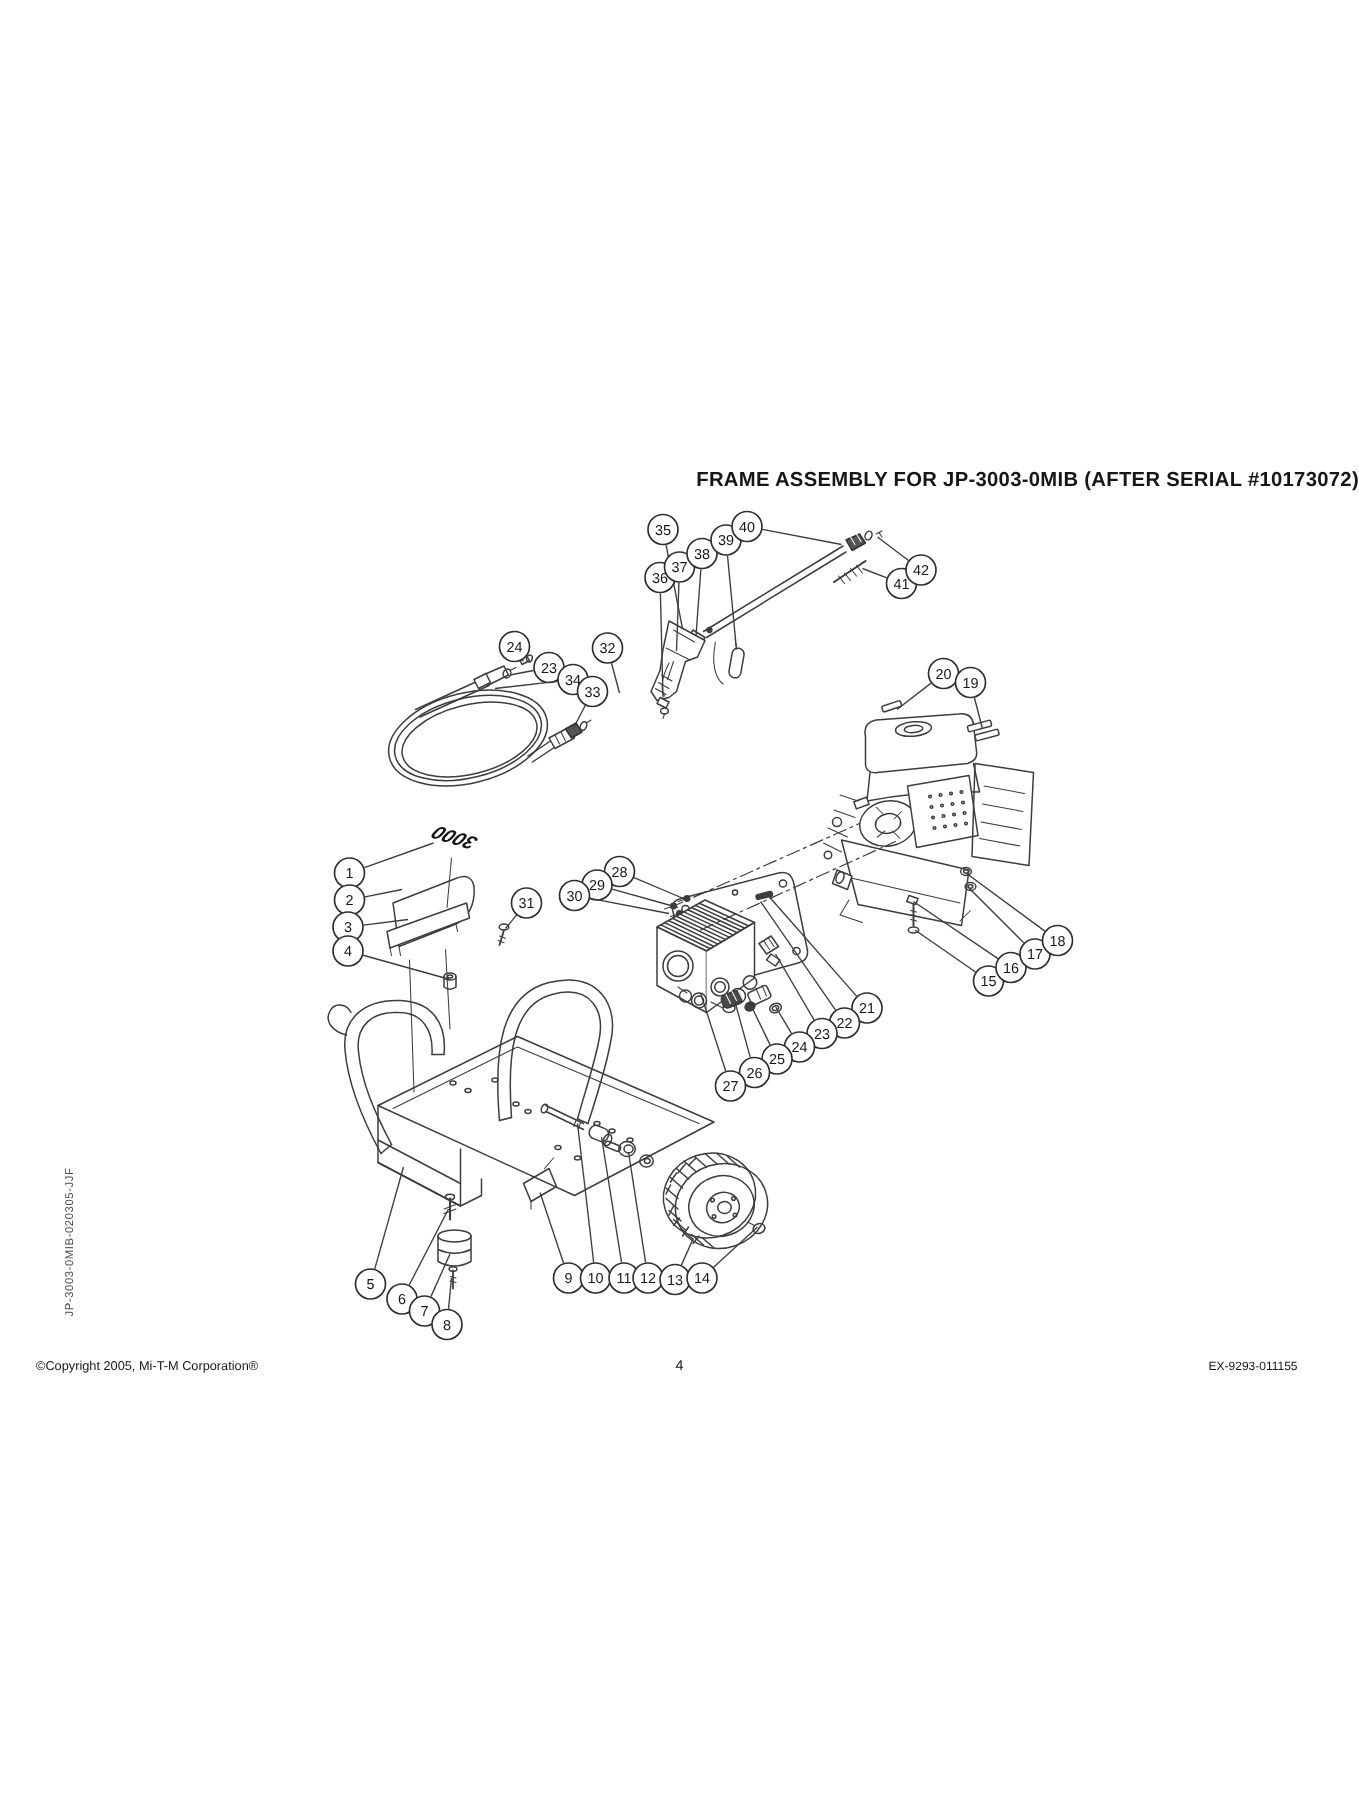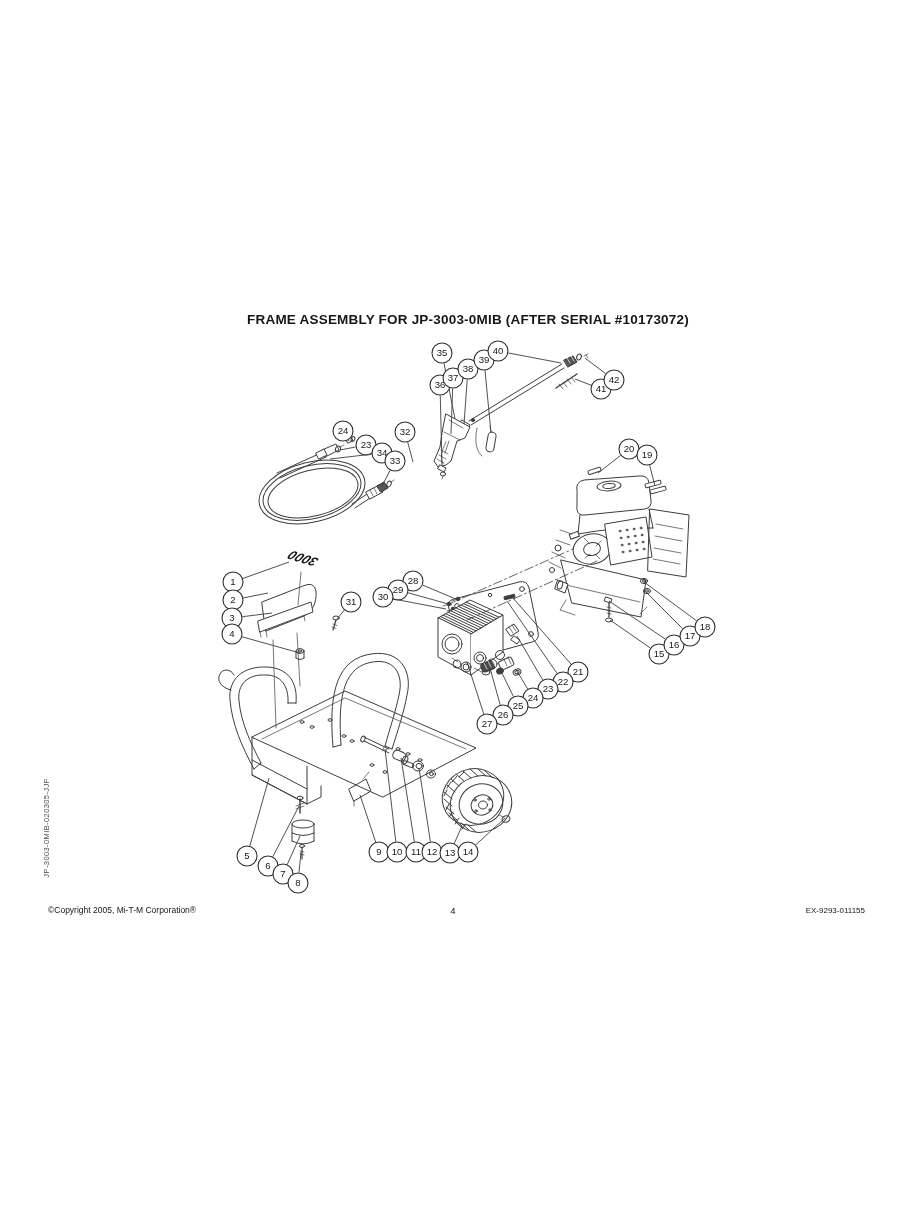--- a/index.html
+++ b/index.html
@@ -1,27 +1,27 @@
 <!DOCTYPE html>
 <html><head>
 <meta charset="utf-8">
 <style>
   html,body{margin:0;padding:0;background:#e8e8e8;}
   .page{position:relative;width:906px;height:1208px;background:#ffffff;margin:0 auto;
         overflow:hidden;font-family:"Liberation Sans",sans-serif;color:#161616;}
-  .title{position:absolute;left:0;right:0;top:312px;text-align:center;
+  .title{position:absolute;left:0;right:0;top:312px;text-align:right;
          font-size:13.5px;font-weight:bold;letter-spacing:.2px;margin-left:30px;}
   svg.diagram{position:absolute;left:0;top:0;width:906px;height:1208px;}
   .decal{position:absolute;left:283px;top:551px;width:40px;text-align:center;
          font-size:13px;font-weight:bold;font-style:italic;
          transform:rotate(197deg) skewX(-18deg);}
   .side-label{position:absolute;left:46px;top:828px;white-space:nowrap;
          transform:translate(-50%,-50%) rotate(-90deg);
          font-size:7.5px;color:#4b4b4b;letter-spacing:.4px;}
-  .footer-left{position:absolute;left:48px;top:905px;font-size:8.5px;}
+  .footer-left{position:absolute;left:24px;top:905px;font-size:8.5px;}
   .footer-center{position:absolute;left:0;right:0;top:905px;text-align:center;font-size:9.5px;}
   .footer-right{position:absolute;right:41px;top:906px;font-size:8px;}
   
   .ln path,.ln ellipse,.ln rect,.ln circle,.ln line{stroke:#3d3d3d;stroke-width:1;fill:none;
       stroke-linecap:round;stroke-linejoin:round;}
   .thin{stroke-width:.7 !important;}
   .dash{stroke-dasharray:9 3 2 3;stroke-width:.8 !important;}
   line.leader{stroke:#3d3d3d;stroke-width:.9;}
   circle.co{fill:#ffffff;stroke:#2e2e2e;stroke-width:1.1;}
   text.con{fill:#181818;font-size:9.6px;text-anchor:middle;

